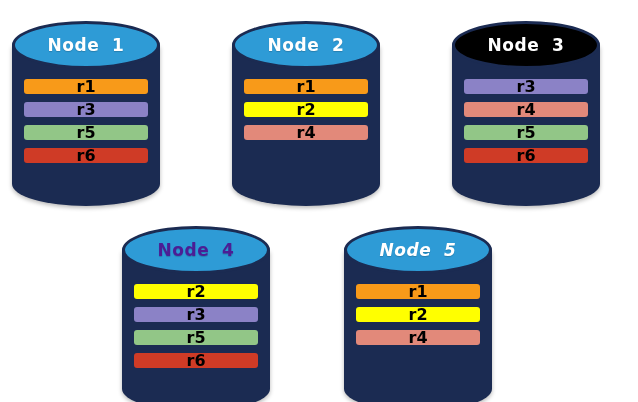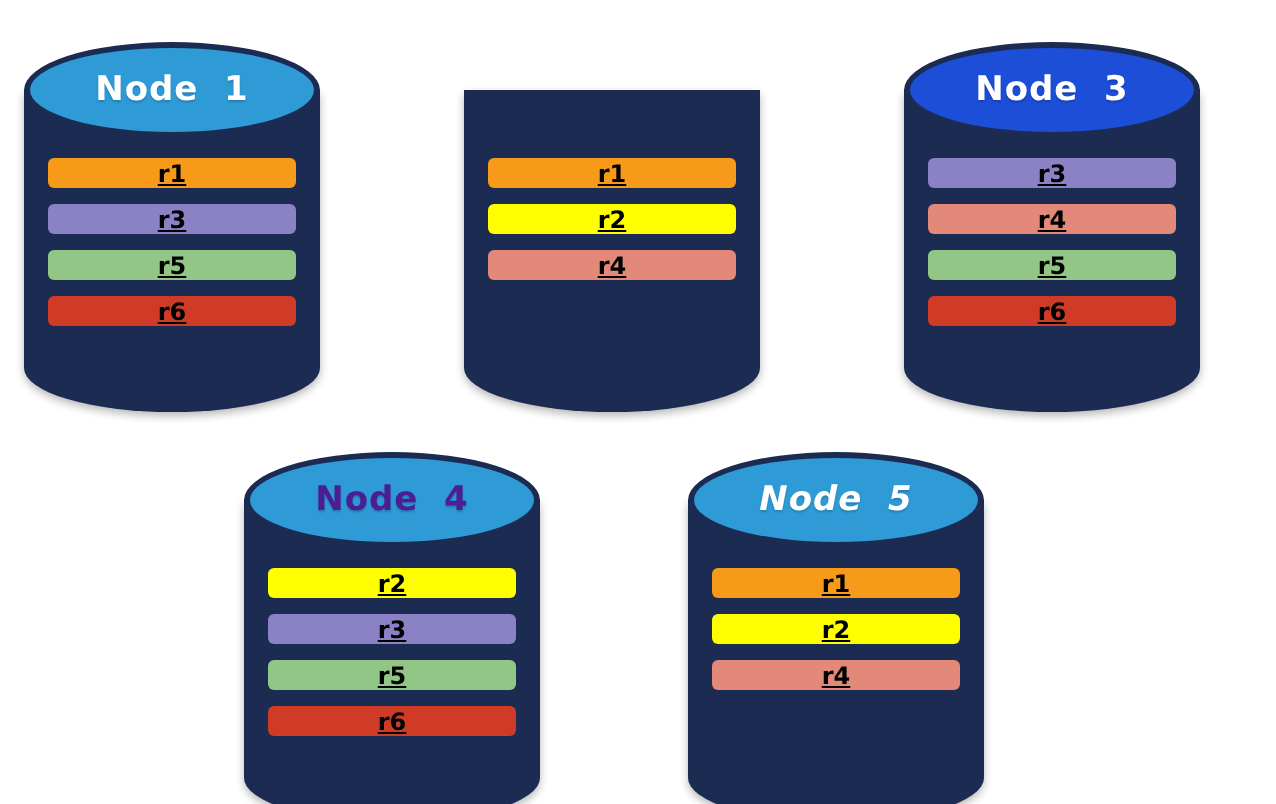--- a/index.html
+++ b/index.html
@@ -69,25 +69,24 @@
     flex-direction: column;
     align-items: center;
   }
   .record {
     height: 15px;
     border-radius: 3px;
     display: flex;
     align-items: center;
     justify-content: center;
     color: #000000;
-    font-size: 12px;
+    font-size: 16px;
     font-weight: bold;
     line-height: 1;
     box-sizing: border-box;
-    text-decoration: underline;
   }
   .record + .record {
     margin-top: 8px;
   }
 </style>
 </head>
 <body>
 
 <div id="diagram">
     <div class="node" style="left: 12px; top: 5px; width: 148px; height: 185px;">
@@ -97,29 +96,32 @@
       </div>
       <div class="records" style="top: 58px;">
         <div class="record" style="background: rgb(248, 154, 25); width: 124px; color: rgb(0, 0, 0);">r1</div>
         <div class="record" style="background: rgb(139, 130, 198); width: 124px; color: rgb(0, 0, 0);">r3</div>
         <div class="record" style="background: rgb(146, 198, 135); width: 124px; color: rgb(0, 0, 0);">r5</div>
         <div class="record" style="background: rgb(207, 59, 38); width: 124px; color: rgb(0, 0, 0);">r6</div>
       </div>
     </div>
     <div class="node" style="left: 232px; top: 5px; width: 148px; height: 185px;">
       <div class="cyl-body" style="top: 24px; height: 161px; background: rgb(27, 43, 82);"></div>
+      <div class="cyl-top" style="height: 48px; background: rgb(46, 155, 214); border-color: rgb(27, 43, 82);">
+        <span class="node-title" style="color: rgb(255, 255, 255);">Node  2</span>
+      </div>
       <div class="records" style="top: 58px;">
         <div class="record" style="background: rgb(248, 154, 25); width: 124px; color: rgb(0, 0, 0);">r1</div>
         <div class="record" style="background: rgb(255, 255, 0); width: 124px; color: rgb(0, 0, 0);">r2</div>
         <div class="record" style="background: rgb(226, 137, 122); width: 124px; color: rgb(0, 0, 0);">r4</div>
       </div>
     </div>
     <div class="node" style="left: 452px; top: 5px; width: 148px; height: 185px;">
       <div class="cyl-body" style="top: 24px; height: 161px; background: rgb(27, 43, 82);"></div>
-      <div class="cyl-top" style="height: 48px; background: #1d4ed8; border-color: rgb(27, 43, 82);">
+      <div class="cyl-top" style="height: 48px; background: #000000; border-color: rgb(27, 43, 82);">
         <span class="node-title" style="color: rgb(255, 255, 255);">Node  3</span>
       </div>
       <div class="records" style="top: 58px;">
         <div class="record" style="background: rgb(139, 130, 198); width: 124px; color: rgb(0, 0, 0);">r3</div>
         <div class="record" style="background: rgb(226, 137, 122); width: 124px; color: rgb(0, 0, 0);">r4</div>
         <div class="record" style="background: rgb(146, 198, 135); width: 124px; color: rgb(0, 0, 0);">r5</div>
         <div class="record" style="background: rgb(207, 59, 38); width: 124px; color: rgb(0, 0, 0);">r6</div>
       </div>
     </div>
     <div class="node" style="left: 122px; top: 210px; width: 148px; height: 185px;">

